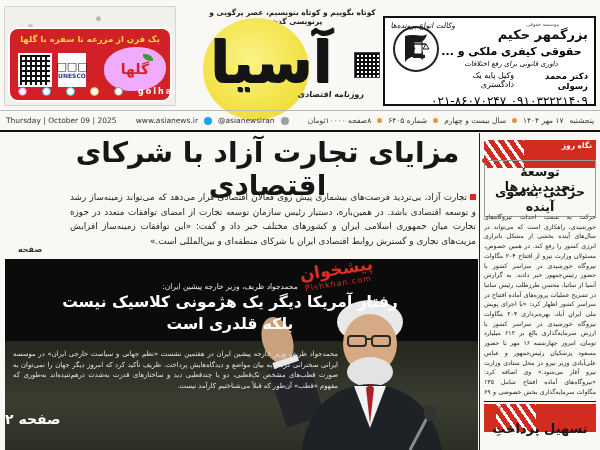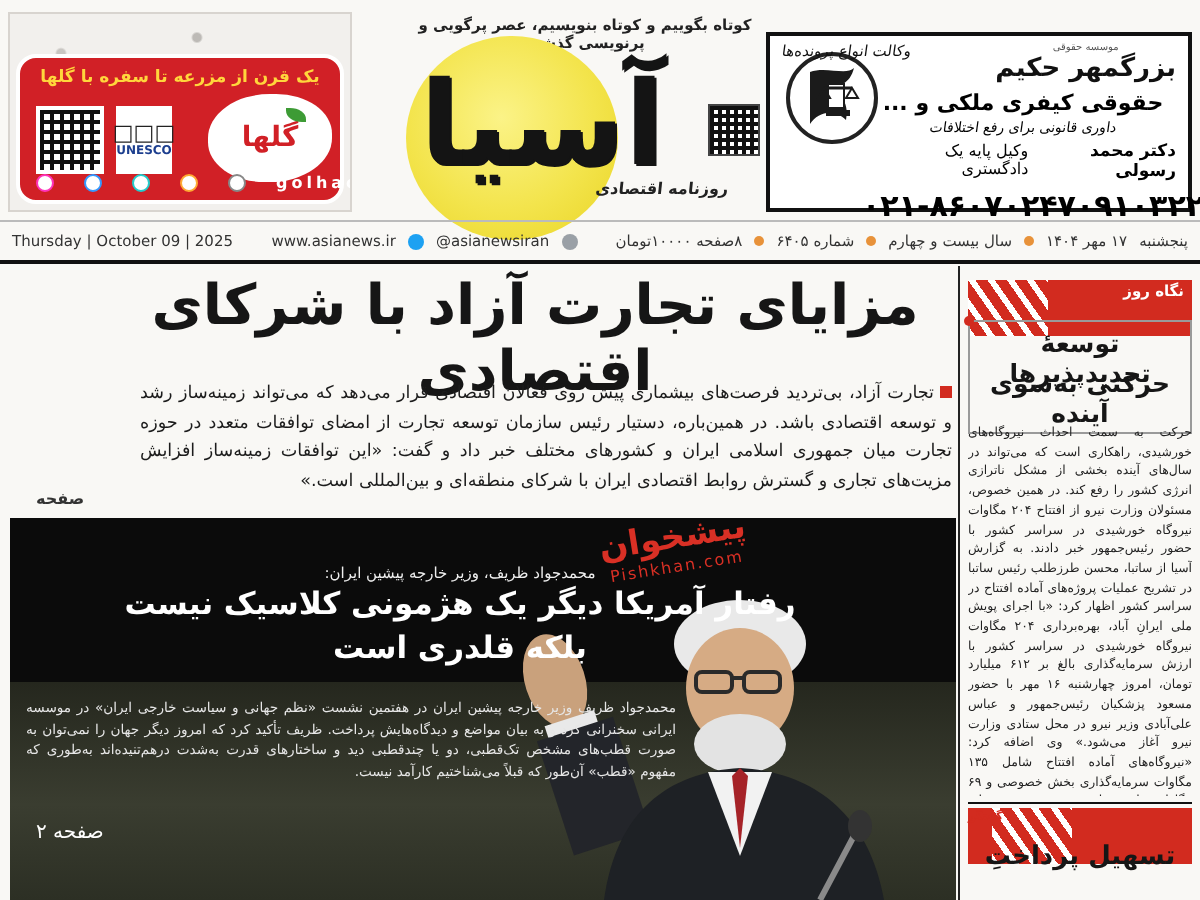--- a/index.html
+++ b/index.html
@@ -15,21 +15,21 @@
              radial-gradient(circle at 15% 20%, #c9c6c2 0 2px, transparent 3px),
              radial-gradient(circle at 55% 12%, #bdbab6 0 2px, transparent 3px),
              radial-gradient(circle at 85% 25%, #c9c6c2 0 2px, transparent 3px),
              radial-gradient(circle at 30% 80%, #cfccc8 0 2px, transparent 3px),
              radial-gradient(circle at 90% 75%, #c4c1bd 0 2px, transparent 3px),
              #f2f0ed; }
   .red-box { position:absolute; left:3px; right:3px; top:20px; bottom:3px; background:#d12026;
              border-radius:10px; border:2px solid #fff; }
   .slogan { position:absolute; top:5px; left:8px; right:8px; color:#ffd63c; font-size:8.5px;
             font-weight:bold; text-align:center; direction:rtl; }
-  .golha-blob { position:absolute; right:4px; top:18px; width:62px; height:44px; background:#ffffff;
+  .golha-blob { position:absolute; right:4px; top:18px; width:62px; height:44px; background:#f0abfc;
                 border-radius:50% 45% 50% 45%; display:flex; align-items:center; justify-content:center; }
   .golha-word { color:#d12026; font-weight:bold; font-size:14px; direction:rtl; position:relative; }
   .leaf { position:absolute; right:-4px; top:-7px; width:10px; height:7px; background:#3d9b35;
           border-radius:0 80% 0 80%; }
   .qr-s { position:absolute; left:8px; top:24px; width:34px; height:34px; background:#fff; padding:2px; }
   .qr-pat { width:100%; height:100%;
             background:
               linear-gradient(90deg,#111 2px,transparent 2px) 0 0/5px 5px,
               linear-gradient(#111 2px,transparent 2px) 0 0/5px 5px, #fff; }
   .unesco { position:absolute; left:48px; top:24px; width:28px; height:34px; background:#fff;
@@ -66,21 +66,21 @@
   .ra-orgsmall { font-size:5px; color:#555; text-align:center; }
   .scales-badge { position:absolute; left:8px; top:8px; width:46px; height:46px; border-radius:50%;
                   border:2px solid #222; background:#fff; display:flex; align-items:center;
                   justify-content:center; }
   .ra-line2 { font-weight:bold; font-size:11px; margin-top:3px; text-align:center; padding-left:44px; }
   .ra-line3 { font-size:7px; margin-top:2px; text-align:center; padding-left:44px; transform:skewX(-8deg); }
   .ra-row4 { display:flex; justify-content:space-between; margin-top:3px; padding-left:48px; }
   .ra-person { font-weight:bold; font-size:8.5px; }
   .ra-ptitle { font-size:8px; }
   .ra-phones { display:flex; justify-content:space-between; margin-top:3px; padding-left:40px;
-               font-weight:bold; font-size:15px; direction:ltr; }
+               font-weight:normal; font-size:12px; direction:ltr; }
 
   
   .dateline { position:absolute; left:0; top:110px; width:600px; height:20px; border-top:1px solid #bbb;
               display:flex; align-items:center; font-size:7.5px; color:#333; padding:0 6px; gap:6px; }
   .dl-sep { width:5px; height:5px; border-radius:50%; background:#e8923a; flex:0 0 auto; }
   .tw-icon { width:8px; height:8px; border-radius:50%; background:#1da1f2; flex:0 0 auto; }
   .ig-icon { width:8px; height:8px; border-radius:50%; background:#9aa0a6; flex:0 0 auto; }
   .dl-fa { direction:rtl; }
   .dl-spacer { flex:1; }
   .thick-rule { position:absolute; left:0; top:130px; width:600px; height:2px; background:#111; }
@@ -102,21 +102,21 @@
   .wm-fa { font-size:17px; font-weight:bold; direction:rtl; }
   .wm-en { font-size:8px; letter-spacing:1px; }
   .kicker { position:absolute; left:60px; top:23px; width:330px; text-align:center; color:#eee;
             font-size:7.5px; direction:rtl; }
   .ph-h1 { position:absolute; left:20px; top:34px; width:410px; text-align:center; color:#fff;
            font-size:15.5px; font-weight:bold; direction:rtl; }
   .ph-h2 { position:absolute; left:20px; top:56px; width:410px; text-align:center; color:#fff;
            font-size:15.5px; font-weight:bold; direction:rtl; }
   .caption { position:absolute; left:8px; top:90px; width:325px; color:#e6e6e6; font-size:6.8px;
              line-height:10.5px; direction:rtl; text-align:justify; }
-  .ph-page { position:absolute; left:13px; top:152px; color:#fff; font-weight:normal; font-size:10px;
+  .ph-page { position:absolute; left:0; top:152px; color:#fff; font-weight:bold; font-size:14px;
              direction:rtl; }
   .figure { position:absolute; right:6px; bottom:-4px; }
 
   
   .v-divider { position:absolute; left:479px; top:133px; width:1px; height:317px; background:#222; }
   .band { position:absolute; left:484px; width:112px; height:28px; background:#d22b1f; overflow:hidden; }
   .band .stripes { position:absolute; left:0; top:0; bottom:0; width:40px;
                    background:repeating-linear-gradient(55deg,#fff 0 3px, #d22b1f 3px 8px); }
   .band .band-label { position:absolute; right:4px; top:1px; color:#fff; font-size:7.5px;
                       font-weight:bold; direction:rtl; }

